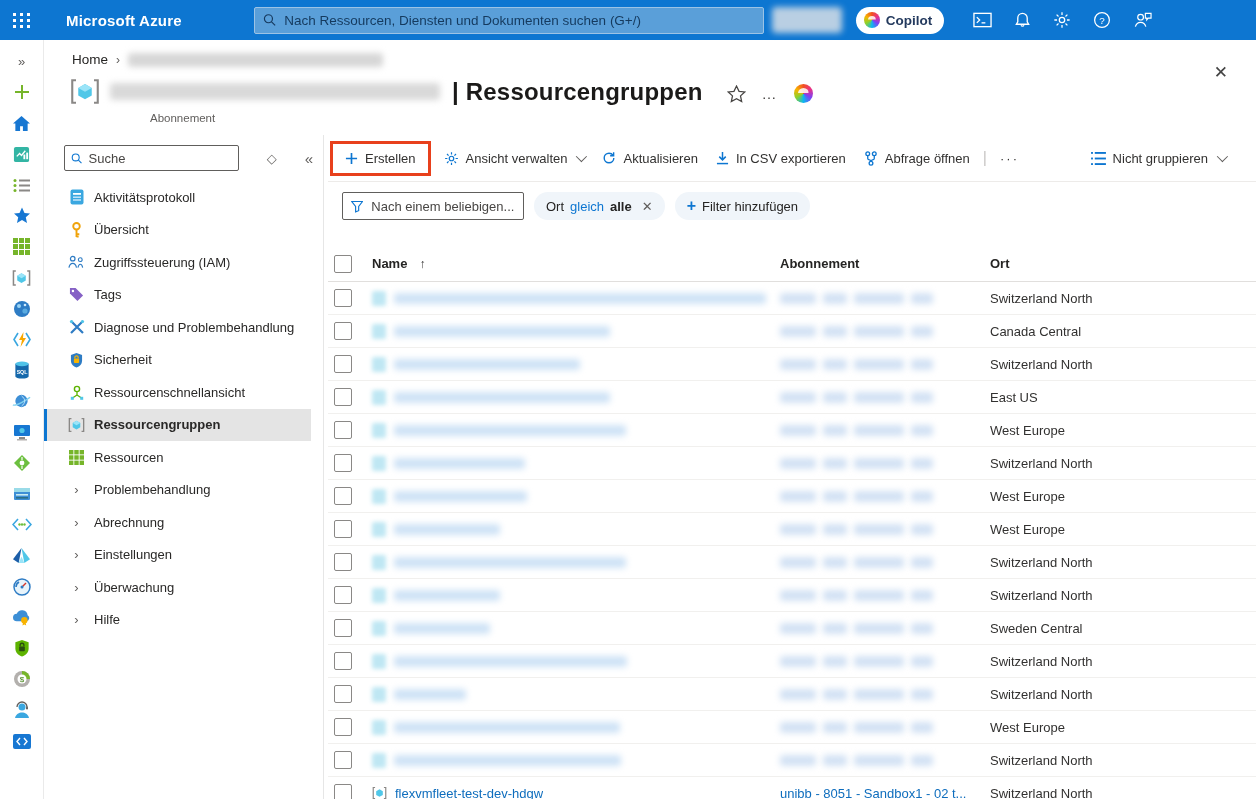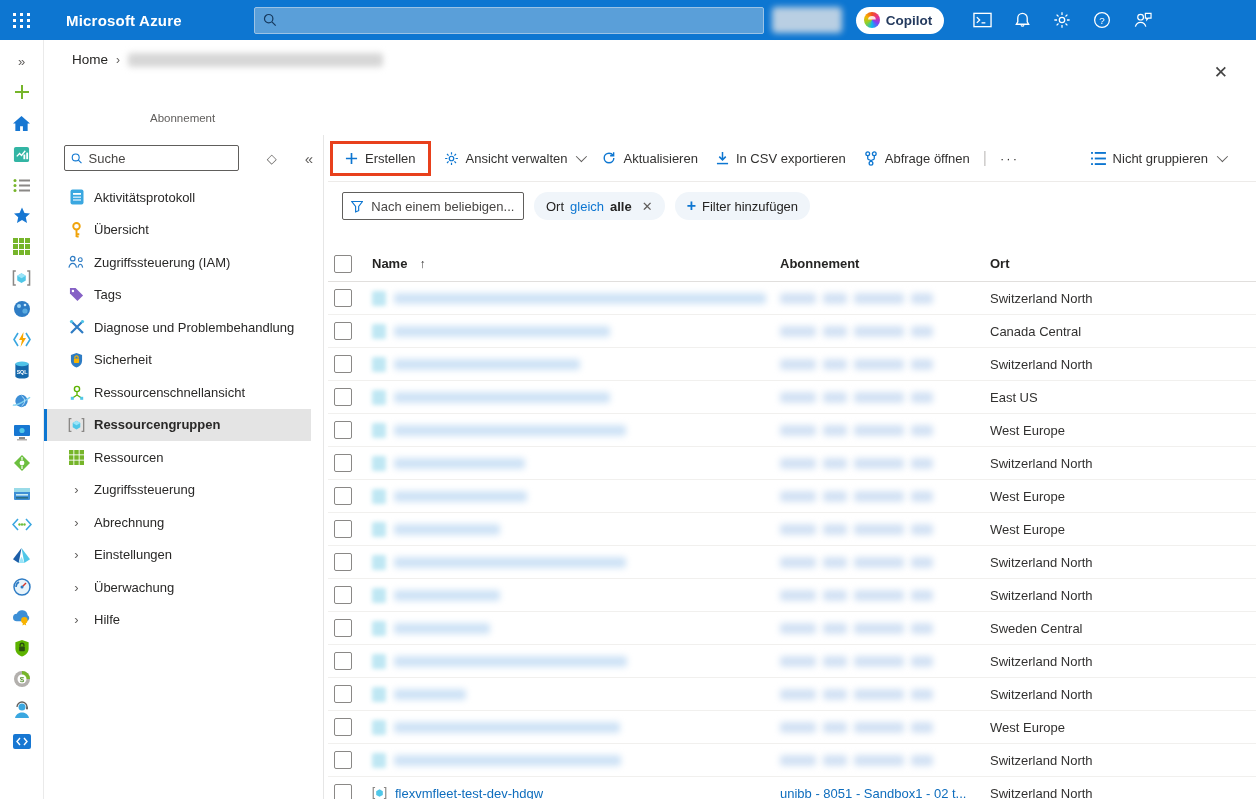--- a/index.html
+++ b/index.html
@@ -132,20 +132,21 @@
         <i></i>
         <i></i>
       </span>
   </div>
   <div class="brand">Microsoft Azure</div>
   <div class="global-search">
     <svg class="mag" width="14" height="14" viewBox="0 0 16 16">
         <circle cx="6.5" cy="6.5" r="4.8" fill="none" stroke="#16395e" stroke-width="1.4"></circle>
         <line x1="10.2" y1="10.2" x2="14.5" y2="14.5" stroke="#16395e" stroke-width="1.4"></line>
       </svg>
+    <input placeholder="Nach Ressourcen, Diensten und Dokumenten suchen (G+/)" style="">
   </div>
   <div class="redact-pill"></div>
   <button class="copilot-btn">
     <span class="cpl"></span>
     <span>Copilot</span>
   </button>
   <div class="top-icons">
     <div class="top-icon">
       <svg width="19" height="16" viewBox="0 0 20 16">
           <rect x="1" y="1" width="18" height="14" fill="none" stroke="#fff" stroke-width="1.4"></rect>
@@ -357,20 +358,37 @@
       </div>
   </div>
 
   <div class="right-area">
 
     <div class="page-header">
       <div class="breadcrumb">
         <span class="bc-home">Home</span>
         <span class="bc-sep">›</span>
         <span class="bc-blur"></span>
+      </div>
+      <div class="title-row">
+        <svg width="30" height="29" viewBox="0 0 20 19">
+            <path d="M4 2H1.5v15H4" fill="none" stroke="#8a8886" stroke-width="1.4"></path>
+            <path d="M16 2h2.5v15H16" fill="none" stroke="#8a8886" stroke-width="1.4"></path>
+            <path d="M10 4.5l4.5 2.6v5L10 14.7l-4.5-2.6v-5z" fill="#50c7e8"></path>
+            <path d="M10 4.5l4.5 2.6L10 9.7 5.5 7.1z" fill="#9ae4f8"></path>
+          </svg>
+        <span class="title-blur"></span>
+        <span class="page-title">| Ressourcengruppen</span>
+        <span class="title-actions">
+          <svg width="19" height="18" viewBox="0 0 18 17">
+              <path d="M9 1l2.4 5 5.4.6-4 3.7 1.1 5.4L9 13l-4.9 2.7 1.1-5.4-4-3.7L6.6 6z" fill="none" stroke="#484644" stroke-width="1.2"></path>
+            </svg>
+          <span style="color:#484644;font-size:15px;letter-spacing:1px;cursor:pointer">…</span>
+          <span class="cpl" style="width:19px;height:19px;cursor:pointer"></span>
+        </span>
       </div>
       <div class="subtitle">Abonnement</div>
       <div class="close-x">✕</div>
     </div>
 
     <div class="body-row">
 
       <div class="sidebar">
         <div class="side-search-row">
           <div class="side-search">
@@ -480,21 +498,21 @@
                   <rect x="6" y="12" width="5" height="5"></rect>
                   <rect x="12" y="12" width="5" height="5"></rect>
                 </g>
               </svg>
             </span>
           <span>Ressourcen</span>
         </div>
 
         <div class="menu-item">
           <span class="menu-chev">›</span>
-          <span>Zugriffssteuerung</span>
+          <span>Problembehandlung</span>
         </div>
         <div class="menu-item">
           <span class="menu-chev">›</span>
           <span>Abrechnung</span>
         </div>
         <div class="menu-item">
           <span class="menu-chev">›</span>
           <span>Einstellungen</span>
         </div>
         <div class="menu-item">

